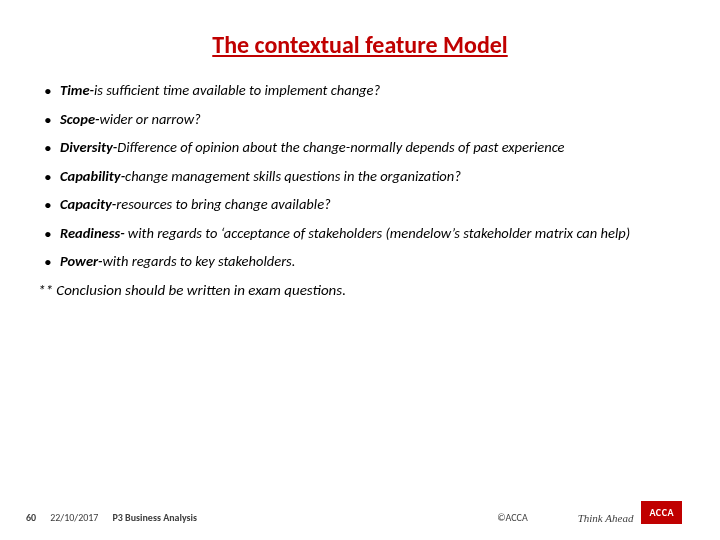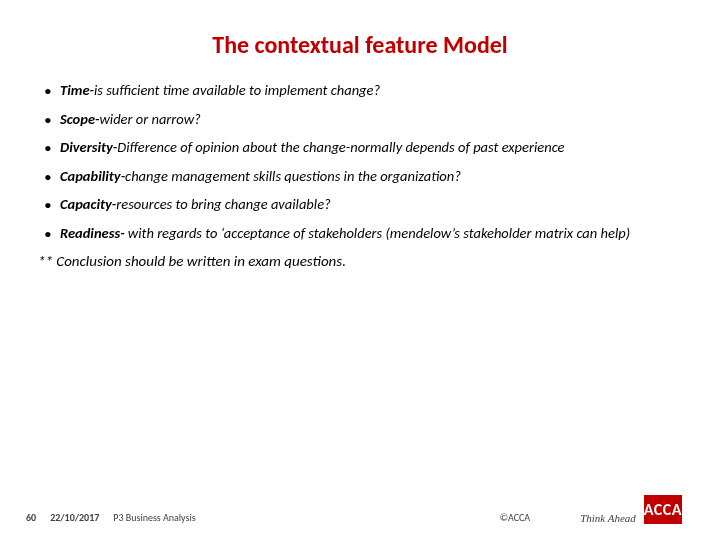--- a/index.html
+++ b/index.html
@@ -17,20 +17,21 @@
     padding: 24px 38px 60px 38px;
     position: relative;
   }
   .title {
     color: #c00000;
     font-size: 24px;
     font-weight: bold;
     text-align: center;
     margin-bottom: 22px;
     margin-top: 6px;
+    text-decoration: underline;
   }
   .intro {
     font-size: 15px;
     font-weight: bold;
     color: #000;
     margin-bottom: 18px;
     line-height: 1.3;
   }
   ul.bullets {
     list-style: none;
@@ -65,48 +66,49 @@
     bottom: 16px;
     left: 0;
     right: 0;
     padding: 0 38px 0 26px;
     display: flex;
     align-items: flex-end;
     font-size: 10px;
     color: #404040;
   }
   .page-num { font-weight: bold; margin-right: 14px; font-size: 10px; }
-  .date { margin-right: 14px; font-weight: bold; }
-  .course { font-weight: normal; }
+  .date { margin-right: 14px; }
+  .course { font-weight: bold; }
   .copyright { margin-left: auto; margin-right: 50px; }
   .think { font-style: italic; font-family: Georgia, serif; font-size: 11px; margin-right: 8px; }
   .acca-badge {
     background: #c00000;
     color: #fff;
     font-weight: bold;
-    font-size: 16px;
-    padding: 5px 0;
+    font-size: 10px;
+    padding: 5px 8px;
     letter-spacing: 0.5px;
   }
 </style>
 </head>
 <body>
 
 <div class="slide">
 
   <h1 class="title">The contextual feature Model</h1>
 
 
   <ul class="bullets">
     <li><span class="term"> Time-</span><span>is sufficient time available to implement change?</span></li>
     <li><span class="term">Scope-</span><span>wider or narrow?</span></li>
     <li><span class="term">Diversity-</span><span>Difference of opinion about the change-normally depends of past experience</span></li>
     <li><span class="term">Capability-</span><span>change management skills questions in the organization?</span></li>
     <li><span class="term">Capacity-</span><span>resources to bring change available?</span></li>
     <li><span class="term"> Readiness-</span><span> with regards to ‘acceptance of stakeholders (mendelow’s stakeholder matrix can help)</span></li>
+    <li><span class="term">Power-</span><span>with regards to key stakeholders.</span></li>
   </ul>
 
   <p class="conclusion">** Conclusion should be written in exam questions.</p>
 
   <div class="footer">
     <span class="page-num">60</span>
     <span class="date">22/10/2017</span>
     <span class="course">P3  Business Analysis</span>
     <span class="copyright">©ACCA</span>
     <span class="think">Think Ahead</span>

